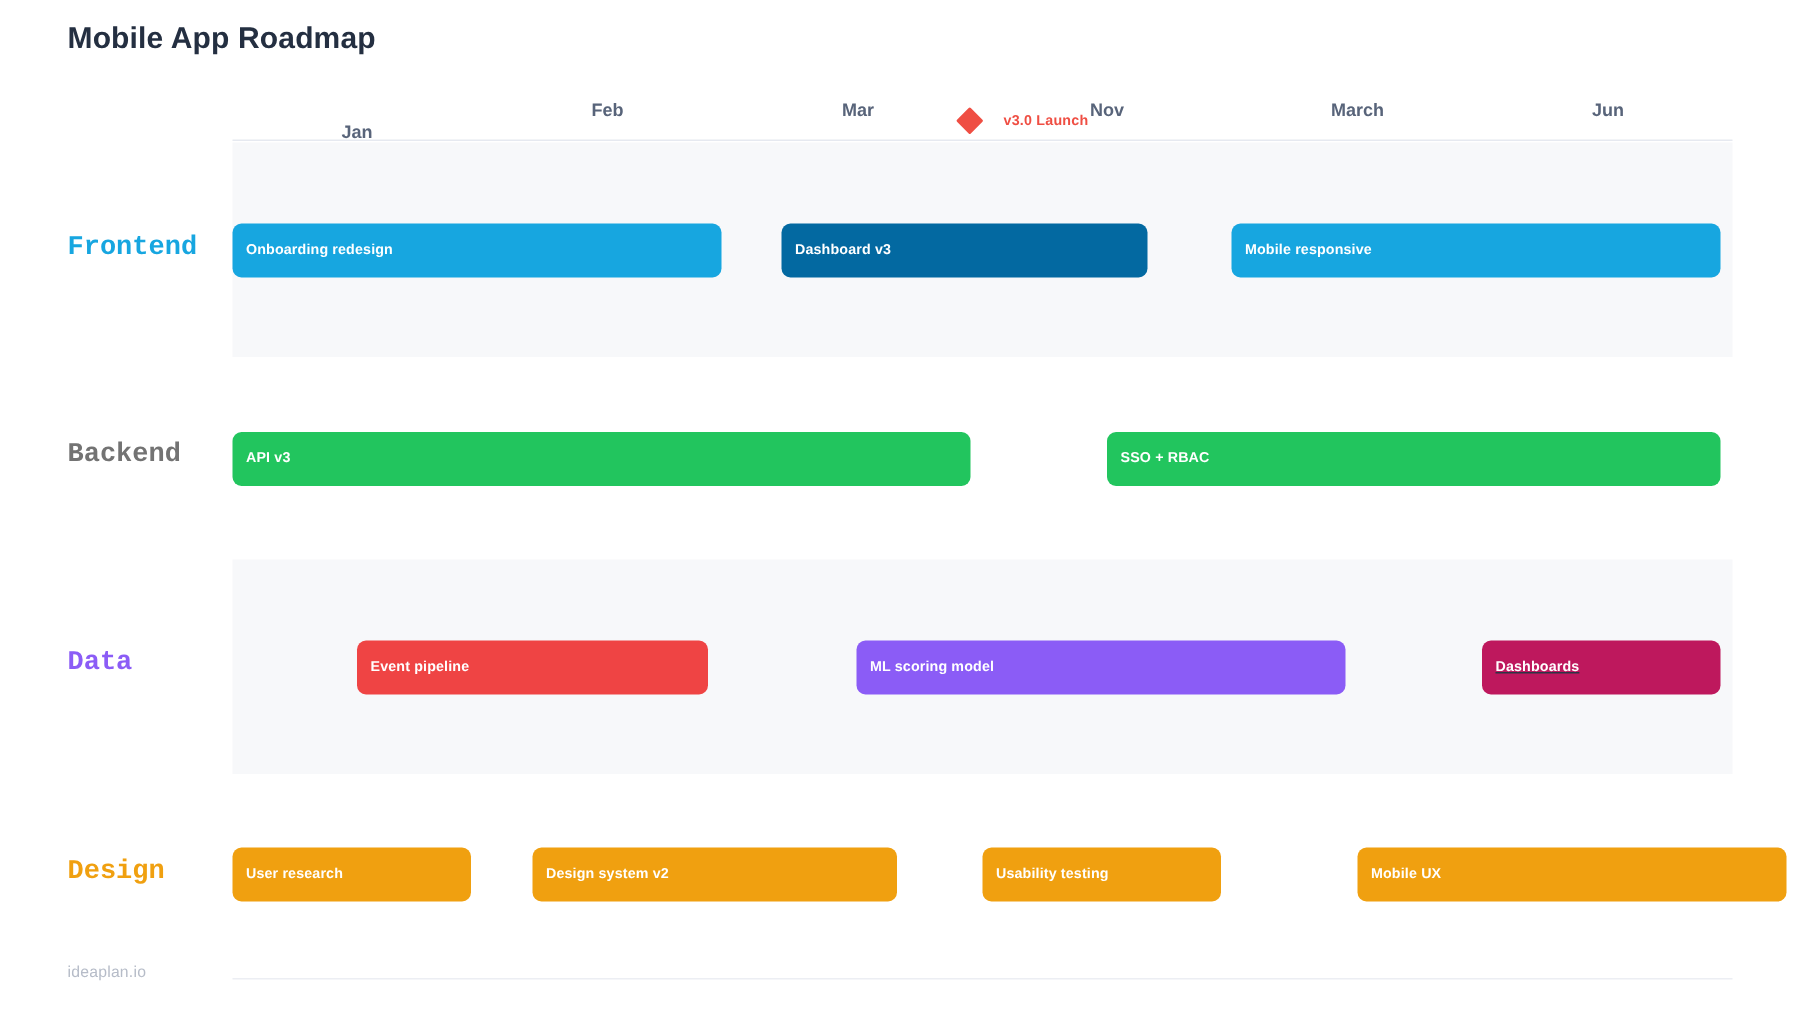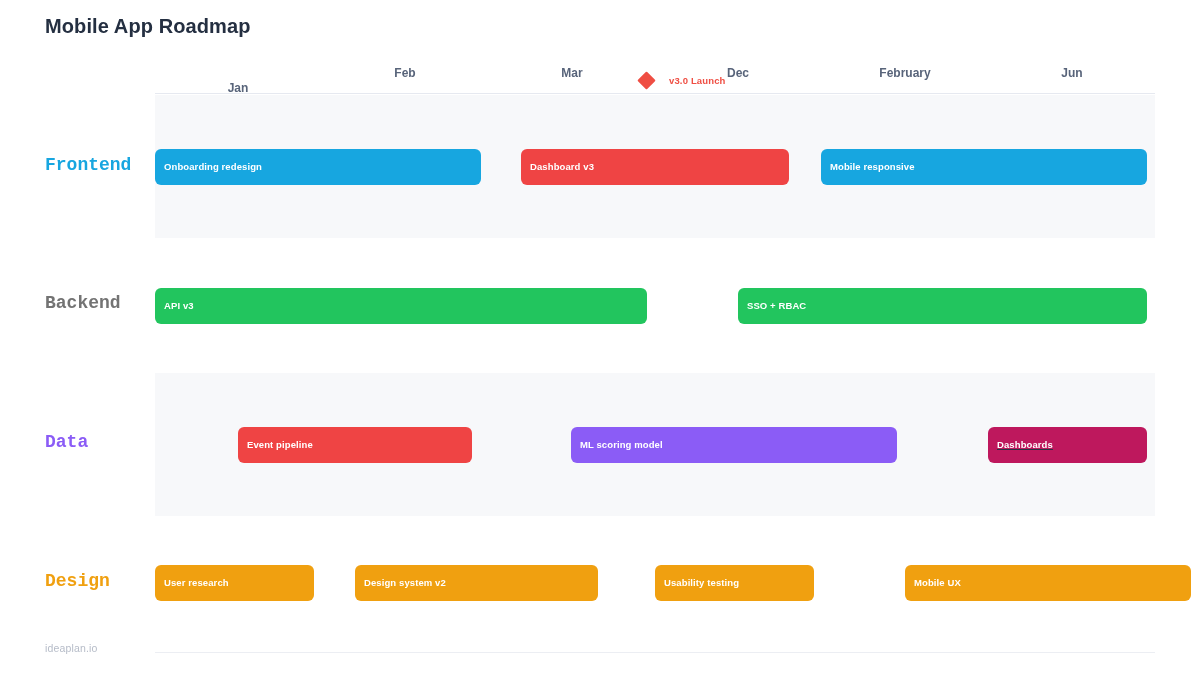--- a/index.html
+++ b/index.html
@@ -147,22 +147,22 @@
 <body>
 
 <div id="roadmap">
 
   <div id="page-title">Mobile App Roadmap</div>
 
   <div id="month-headers">
       <div class="month-label" style="left: 238px; color: rgb(88, 100, 122); margin-top: 15px;">Jan</div>
       <div class="month-label" style="left: 405px; color: rgb(88, 100, 122);">Feb</div>
       <div class="month-label" style="left: 572px; color: rgb(88, 100, 122);">Mar</div>
-      <div class="month-label" style="left: 738px; color: rgb(88, 100, 122);">Dec</div>
-      <div class="month-label" style="left: 905px; color: rgb(88, 100, 122);">February</div>
+      <div class="month-label" style="left: 738px; color: rgb(88, 100, 122);">Nov</div>
+      <div class="month-label" style="left: 905px; color: rgb(88, 100, 122);">March</div>
       <div class="month-label" style="left: 1072px; color: rgb(88, 100, 122);">Jun</div>
     </div>
 
   <div class="header-rule"></div>
 
   <div id="milestone-layer">
       <div class="milestone" style="left: 640px;">
         <div class="milestone-diamond" style="background: rgb(239, 78, 67);"></div>
         <div class="milestone-label" style="color: rgb(239, 78, 67);">v3.0 Launch</div>
       </div>
@@ -177,21 +177,21 @@
       <div class="row-label" style="top: 165px; color: rgb(23, 166, 224);">Frontend</div>
       <div class="row-label" style="top: 303px; color: #737373;">Backend</div>
       <div class="row-label" style="top: 442px; color: rgb(139, 92, 246);">Data</div>
       <div class="row-label" style="top: 581px; color: rgb(240, 160, 16);">Design</div>
     </div>
 
   <div id="bar-layer">
       <div class="task-bar" style="left: 155px; width: 326px; top: 167px; background: rgb(23, 166, 224);">
         <div class="task-bar-label">Onboarding redesign</div>
       </div>
-      <div class="task-bar" style="left: 521px; width: 268px; top: 167px; background: #ef4444;">
+      <div class="task-bar" style="left: 521px; width: 244px; top: 167px; background: #0369a1;">
         <div class="task-bar-label">Dashboard v3</div>
       </div>
       <div class="task-bar" style="left: 821px; width: 326px; top: 167px; background: rgb(23, 166, 224);">
         <div class="task-bar-label">Mobile responsive</div>
       </div>
       <div class="task-bar" style="left: 155px; width: 492px; top: 306px; background: rgb(34, 197, 94);">
         <div class="task-bar-label">API v3</div>
       </div>
       <div class="task-bar" style="left: 738px; width: 409px; top: 306px; background: rgb(34, 197, 94);">
         <div class="task-bar-label">SSO + RBAC</div>

